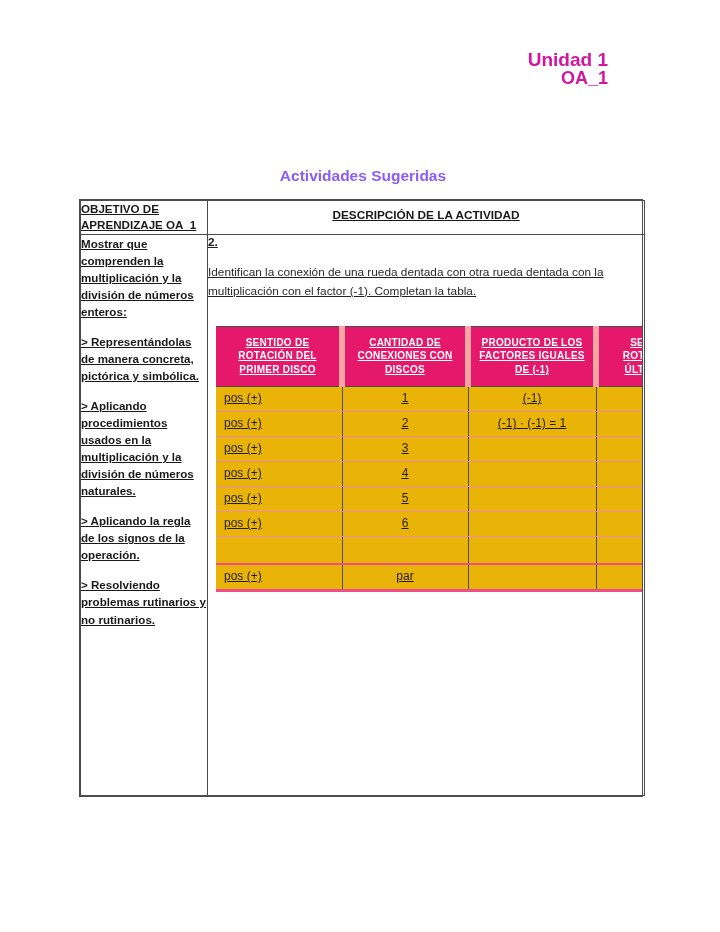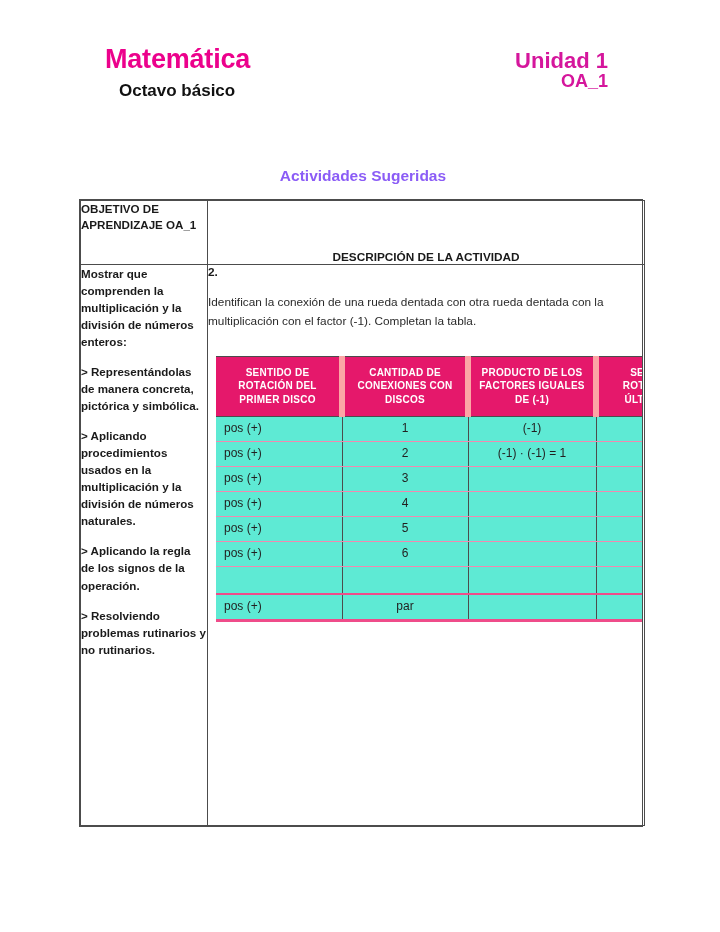--- a/index.html
+++ b/index.html
@@ -47,21 +47,21 @@
   .title-sub {
     font-size: 17px;
     font-weight: bold;
     color: #111111;
     line-height: 1.0;
     margin-top: 9px;
     margin-left: 14px;
     white-space: nowrap;
   }
   .unit-line {
-    font-size: 22px;
+    font-size: 19px;
     font-weight: bold;
     color: #d5169c;
     line-height: 1.0;
     white-space: nowrap;
   }
   .oa-line {
     font-size: 18px;
     font-weight: bold;
     color: #d5169c;
     line-height: 1.0;
@@ -93,41 +93,42 @@
   }
   .outer-table table {
     border-collapse: collapse;
     width: 100%;
     table-layout: fixed;
   }
   .outer-table td, .outer-table th {
     border: 1px solid #4c4c4c;
     vertical-align: top;
     padding: 0;
+    text-decoration: underline;
   }
   .col-obj { width: 127px; }
   .col-desc { width: 437px; }
 
   .th-obj {
     padding: 9px 8px 10px 8px;
     font-size: 11.6px;
     font-weight: bold;
     color: #1a1a1a;
     line-height: 1.42;
     text-align: left;
   }
   .th-desc {
     padding: 9px 8px 10px 8px;
     font-size: 11.8px;
     font-weight: bold;
     color: #1a1a1a;
     text-align: center;
     vertical-align: top;
   }
-  .th-desc-inner { padding-top: 1px; margin-top: 48px; }
+  .th-desc-inner { padding-top: 7px; }
 
   .td-obj {
     padding: 9px 8px 14px 8px;
     font-size: 11.6px;
     font-weight: bold;
     color: #1a1a1a;
     line-height: 1.47;
     height: 560px;
     margin-top: 20px;
   }
@@ -189,43 +190,39 @@
   }
   table.pink thead th:first-child { border-left: none; }
 
   table.pink tbody td {
     height: 19px;
     font-size: 12px;
     color: #221f1f;
     border-bottom: 1.4px solid #f08ab0;
     border-left: 1.6px solid #ef4c8a;
     padding: 2px 8px 3px 8px;
-    background: #5eead4;
+    background: #eab308;
     vertical-align: middle;
   }
   table.pink tbody td:first-child {
     border-left: none;
     text-align: left;
   }
   table.pink tbody td.center { text-align: center; }
   table.pink tbody tr.thick-top td {
     border-top: 2.2px solid #ef4c8a;
   }
   table.pink tbody tr.blank td {
     height: 21px;
   }
 </style>
 </head>
 <body>
 
 <div class="page-header">
-  <div class="hdr-left">
-    <div class="title-main">Matemática</div>
-    <div class="title-sub">Octavo básico</div>
-  </div>
   <div class="hdr-right">
     <div class="unit-line">Unidad 1</div>
     <div class="oa-line">OA_1</div>
   </div>
 </div>
 
 <div class="section-title">Actividades Sugeridas</div>
 
 <div class="outer-table">
   <table>

